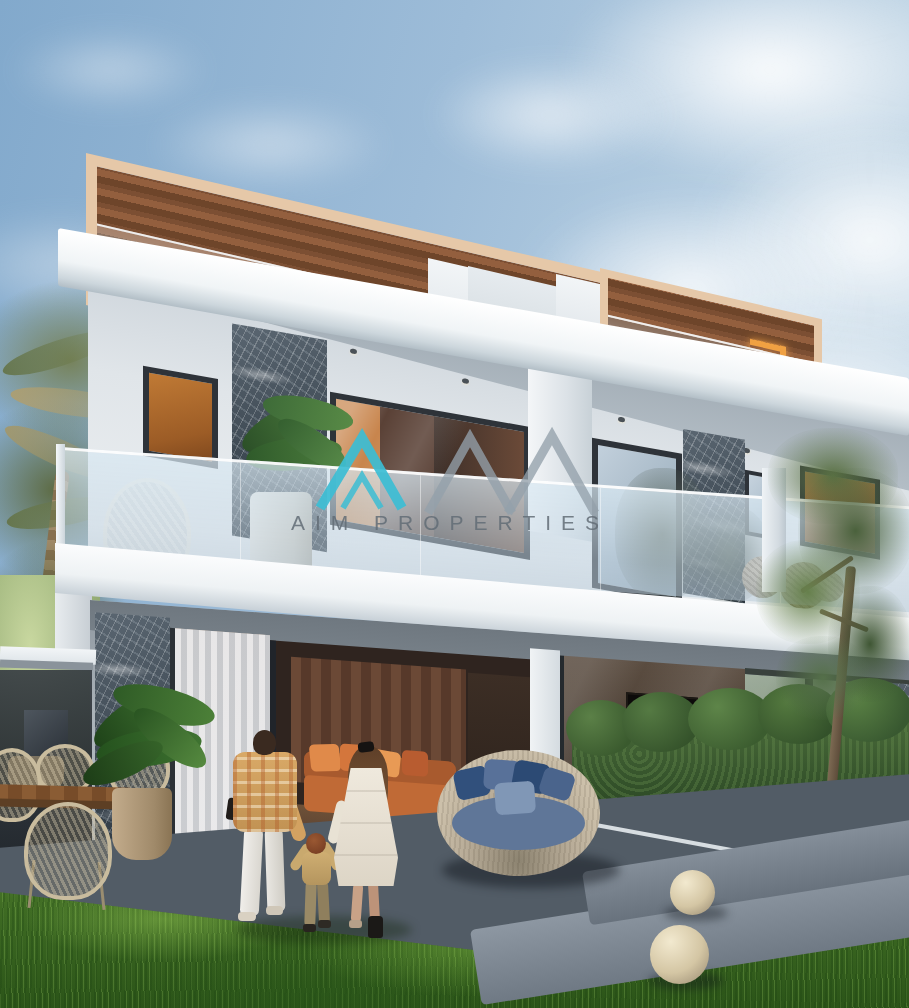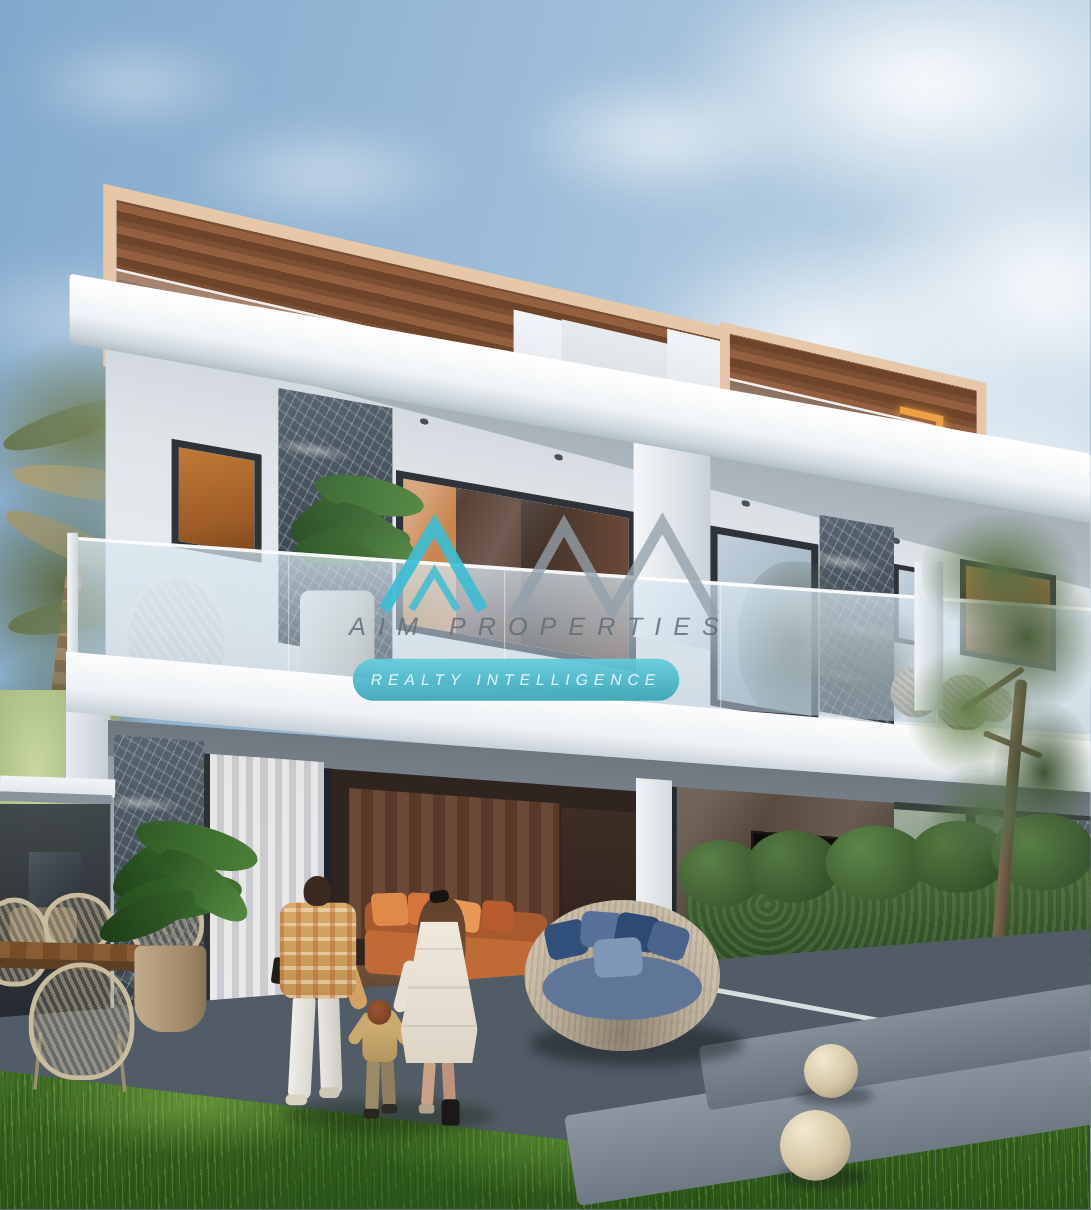--- a/index.html
+++ b/index.html
@@ -486,26 +486,23 @@
     <div class="wom-legL"></div>
     <div class="wom-legR"></div>
     <div class="wom-sandal"></div>
     <div class="wom-boot"></div>
     <div class="wom-hair"></div>
     <div class="wom-arm"></div>
     <div class="wom-dress"></div>
     <div class="wom-bow"></div>
   </div>
 
-  <div class="wm" style="left:0;top:0;width:909px;height:1008px;font-style:italic;">
+  <div class="wm" style="left:0;top:0;width:909px;height:1008px;">
     <svg class="wm-logo" viewBox="0 0 322 96" fill="none">
       <polyline points="140,89 182,14 224,89" stroke="#94a0aa" stroke-opacity="0.78" stroke-width="9" stroke-linejoin="miter"></polyline>
       <polyline points="220,89 264,12 307,89" stroke="#94a0aa" stroke-opacity="0.78" stroke-width="9" stroke-linejoin="miter"></polyline>
       <polyline points="32,84 74,14 114,84" stroke="#3cbdd4" stroke-opacity="0.92" stroke-width="10" stroke-linejoin="miter"></polyline>
       <polyline points="55,84 74,52 93,84" stroke="#3cbdd4" stroke-opacity="0.85" stroke-width="6" stroke-linejoin="miter"></polyline>
     </svg>
     <div class="wm-brand">AIM PROPERTIES</div>
-    <div class="wm-pill">
-      <span class="wm-tagline">REALTY INTELLIGENCE</span>
-    </div>
   </div>
 
 </div>
 
 </body></html>

